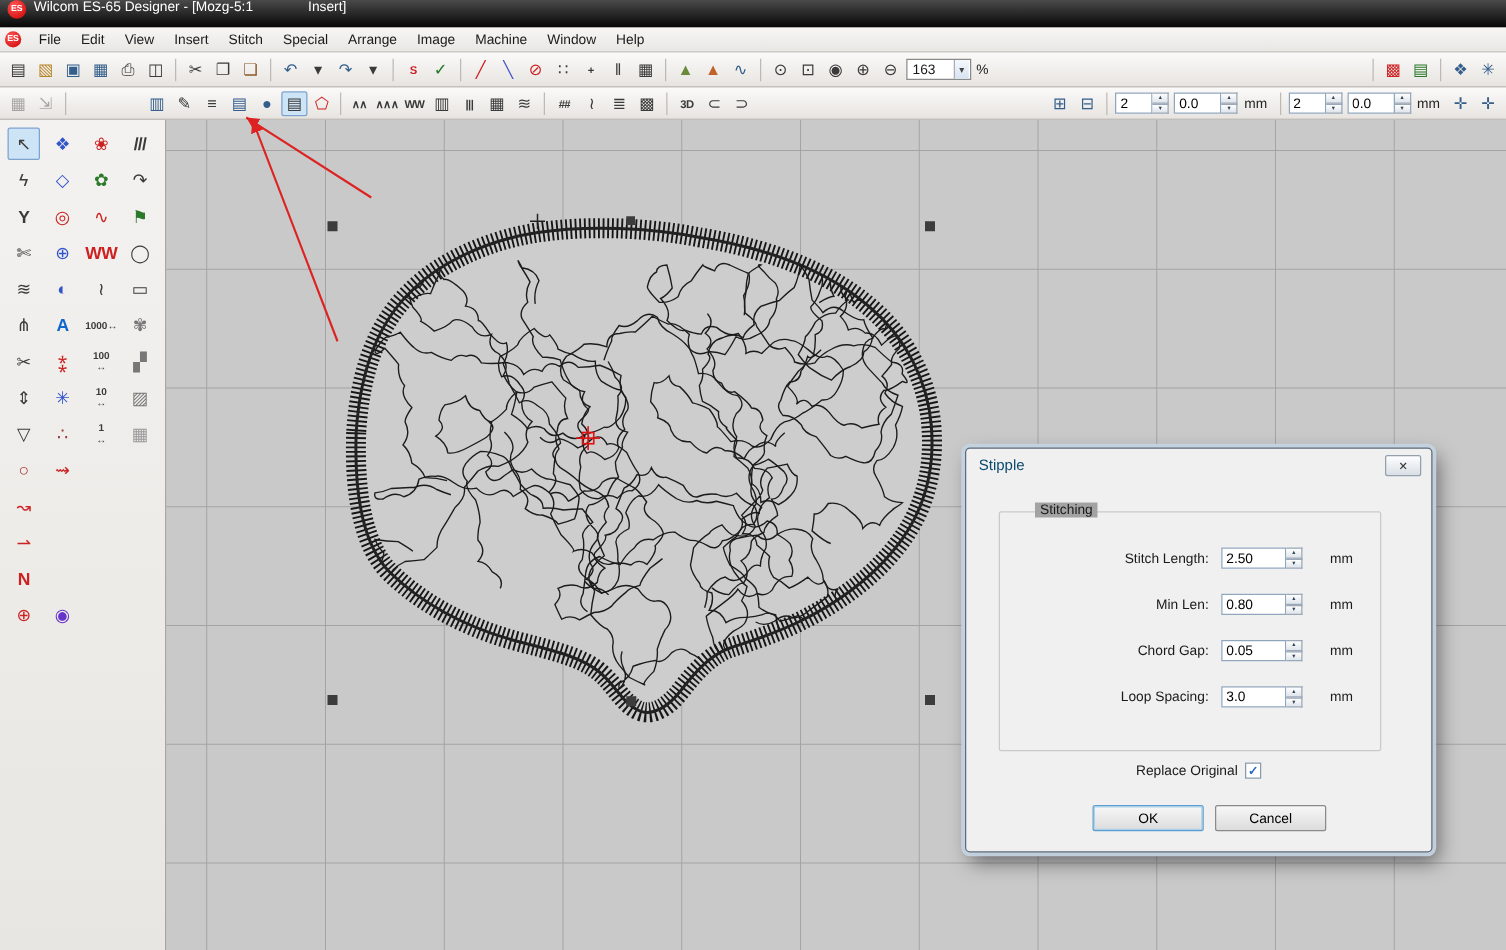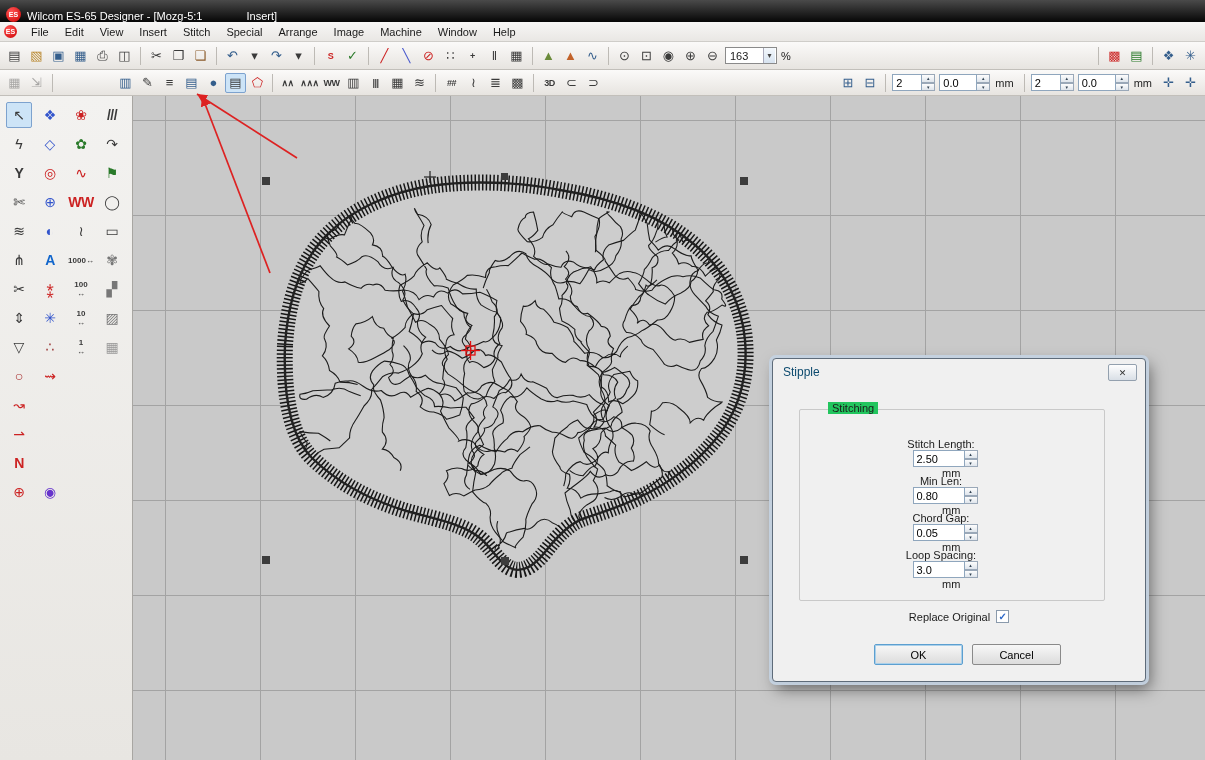--- a/index.html
+++ b/index.html
@@ -1,20 +1,20 @@
 <!DOCTYPE html>
 <html><head>
 <meta charset="utf-8">
 <style>
   * { box-sizing: border-box; margin: 0; padding: 0; }
   html,body { width:1205px; height:760px; overflow:hidden; }
   body { font-family:"Liberation Sans", sans-serif; font-size:11px; background:#bfbfbf; color:#1a1a1a; position:relative; }
 
   
-  .titlebar { height:22px; background:linear-gradient(#4a4a4a,#060606); display:flex; align-items:flex-end; padding:0 6px; gap:6px; }
+  .titlebar { height:22px; background:linear-gradient(#4a4a4a,#060606); display:flex; align-items:flex-start; padding:0 6px; gap:6px; }
   .titlebar .title { color:#fff; font-size:11px; }
   .titlebar .t2 { margin-left:38px; }
   .eslogo { width:15px; height:15px; border-radius:50%; background:radial-gradient(circle at 35% 30%, #f55, #c00); color:#fff; font-weight:bold; font-size:7px; display:flex; align-items:center; justify-content:center; flex:0 0 auto; }
 
   
   .menubar { height:20px; background:linear-gradient(#f7f6f5,#e9e7e4); border-bottom:1px solid #cfcdc9; display:flex; align-items:center; padding:0 4px; gap:2px; }
   .menu-item { padding:1px 8px; cursor:default; }
 
   
   .toolbar { background:linear-gradient(#fbfaf9,#e7e4e0); border-bottom:1px solid #c2bfba; display:flex; align-items:center; padding:0 4px; }
@@ -52,22 +52,22 @@
     background-size:95px 95px; background-position:32px 24px; }
 
   .overlay { position:absolute; left:0; top:0; width:1205px; height:760px; z-index:40; pointer-events:none; }
 
   
   .dialog { position:absolute; left:772px; top:358px; width:374px; height:324px; background:#f0f0f0; z-index:60;
     border:1px solid #5e6b79; border-radius:4px; box-shadow:0 0 0 3px rgba(196,210,224,.95), 4px 7px 16px rgba(0,0,0,.5); }
   .dlg-title { height:26px; display:flex; align-items:center; padding:0 10px; font-size:12px; color:#0c4a6e; }
   .dlg-close { position:absolute; top:5px; right:8px; width:29px; height:17px; background:linear-gradient(#fefefe,#d9dfe6); border:1px solid #93a0ae; border-radius:2px; font-size:9px; color:#333; display:flex; align-items:center; justify-content:center; cursor:default; }
   .groupbox { position:absolute; left:26px; top:50px; width:306px; height:192px; border:1px solid #c9c9c9; border-radius:2px; }
-  .group-label { position:absolute; top:-8px; left:28px; background:#22c55e; padding:0 4px; }
-  .frow { position:absolute; left:0; right:14px; display:flex; align-items:center; justify-content:flex-end;flex-direction:column; }
+  .group-label { position:absolute; top:-8px; left:28px; background:#a3a3a3; padding:0 4px; }
+  .frow { position:absolute; left:0; right:14px; display:flex; align-items:center; justify-content:flex-end; }
   .frow .flabel { margin-right:8px; }
   .frow .funit { width:26px; margin-left:20px; }
   .frow .spin input { width:52px; }
   .checkrow { position:absolute; top:251px; left:0; width:100%; display:flex; align-items:center; justify-content:center; gap:6px; }
   .checkbox { width:13px; height:13px; background:#fff; border:1px solid #8a9aac; display:flex; align-items:center; justify-content:center; font-size:10px; color:#2a66c8; }
   .checkbox.checked::after { content:"✓"; font-weight:bold; }
   .dlg-btn { position:absolute; top:285px; width:89px; height:21px; background:linear-gradient(#f7f7f7,#dcdcdc); border:1px solid #8a8a8a; border-radius:2px; font-family:"Liberation Sans",sans-serif; font-size:11px; cursor:default; }
   .dlg-btn.ok { left:101px; border-color:#5c9fd0; box-shadow:0 0 0 1px #aad0ea inset; }
   .dlg-btn.cancel { left:199px; }
 </style>

